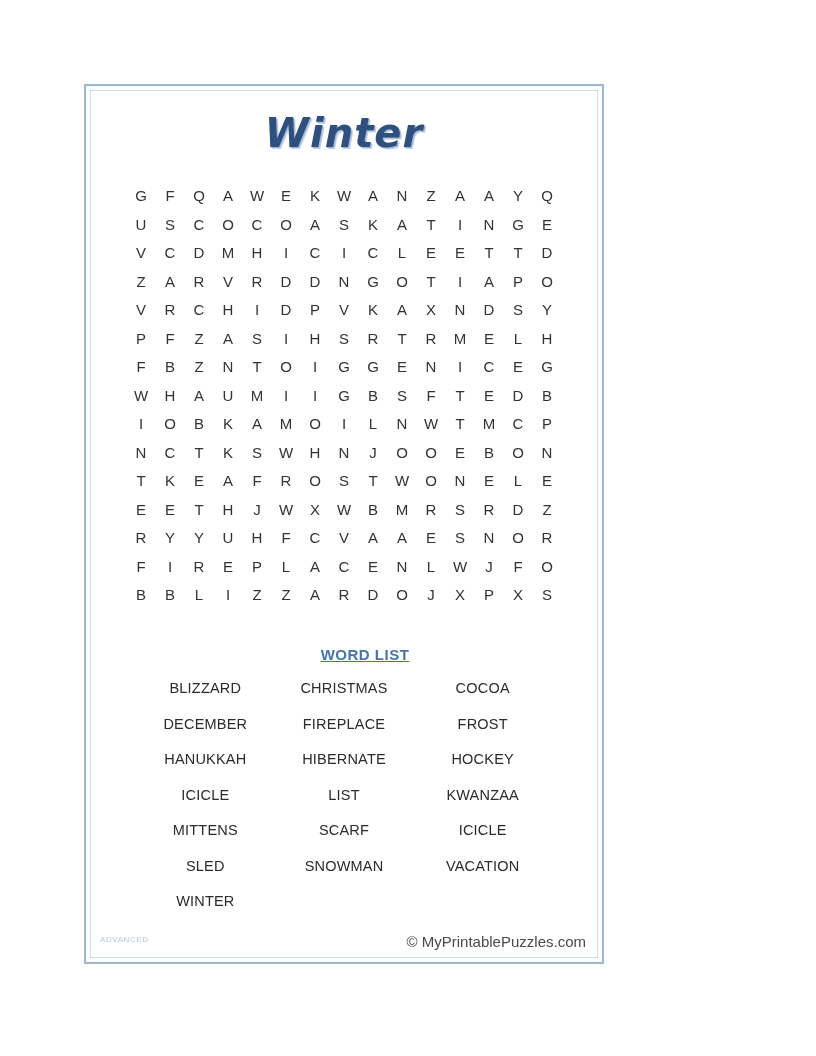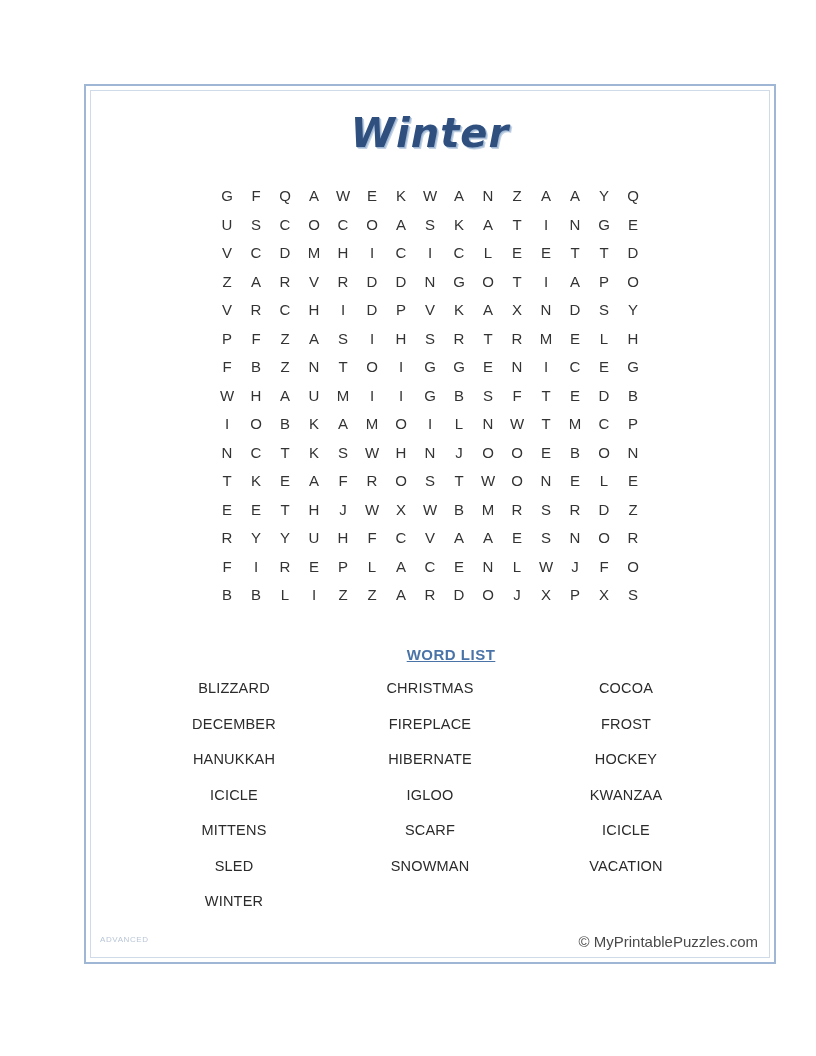--- a/index.html
+++ b/index.html
@@ -12,21 +12,21 @@
     height: 1056px;
     font-family: "Liberation Sans", sans-serif;
     position: relative;
     overflow: hidden;
   }
 
   .page {
     position: absolute;
     left: 84px;
     top: 84px;
-    width: 692px;
+    width: 520px;
     height: 880px;
     border: 2px solid #9fb7d4;
     background: #ffffff;
     box-sizing: border-box;
   }
 
   .inner-frame {
     position: absolute;
     left: 4px;
     top: 4px;
@@ -398,21 +398,21 @@
       <div class="word">BLIZZARD</div>
       <div class="word">CHRISTMAS</div>
       <div class="word">COCOA</div>
       <div class="word">DECEMBER</div>
       <div class="word">FIREPLACE</div>
       <div class="word">FROST</div>
       <div class="word">HANUKKAH</div>
       <div class="word">HIBERNATE</div>
       <div class="word">HOCKEY</div>
       <div class="word">ICICLE</div>
-      <div class="word">IGLOO</div>
+      <div class="word">LIST</div>
       <div class="word">KWANZAA</div>
       <div class="word">MITTENS</div>
       <div class="word">SCARF</div>
       <div class="word">ICICLE</div>
       <div class="word">SLED</div>
       <div class="word">SNOWMAN</div>
       <div class="word">VACATION</div>
       <div class="word">WINTER</div>
     </div>
 

